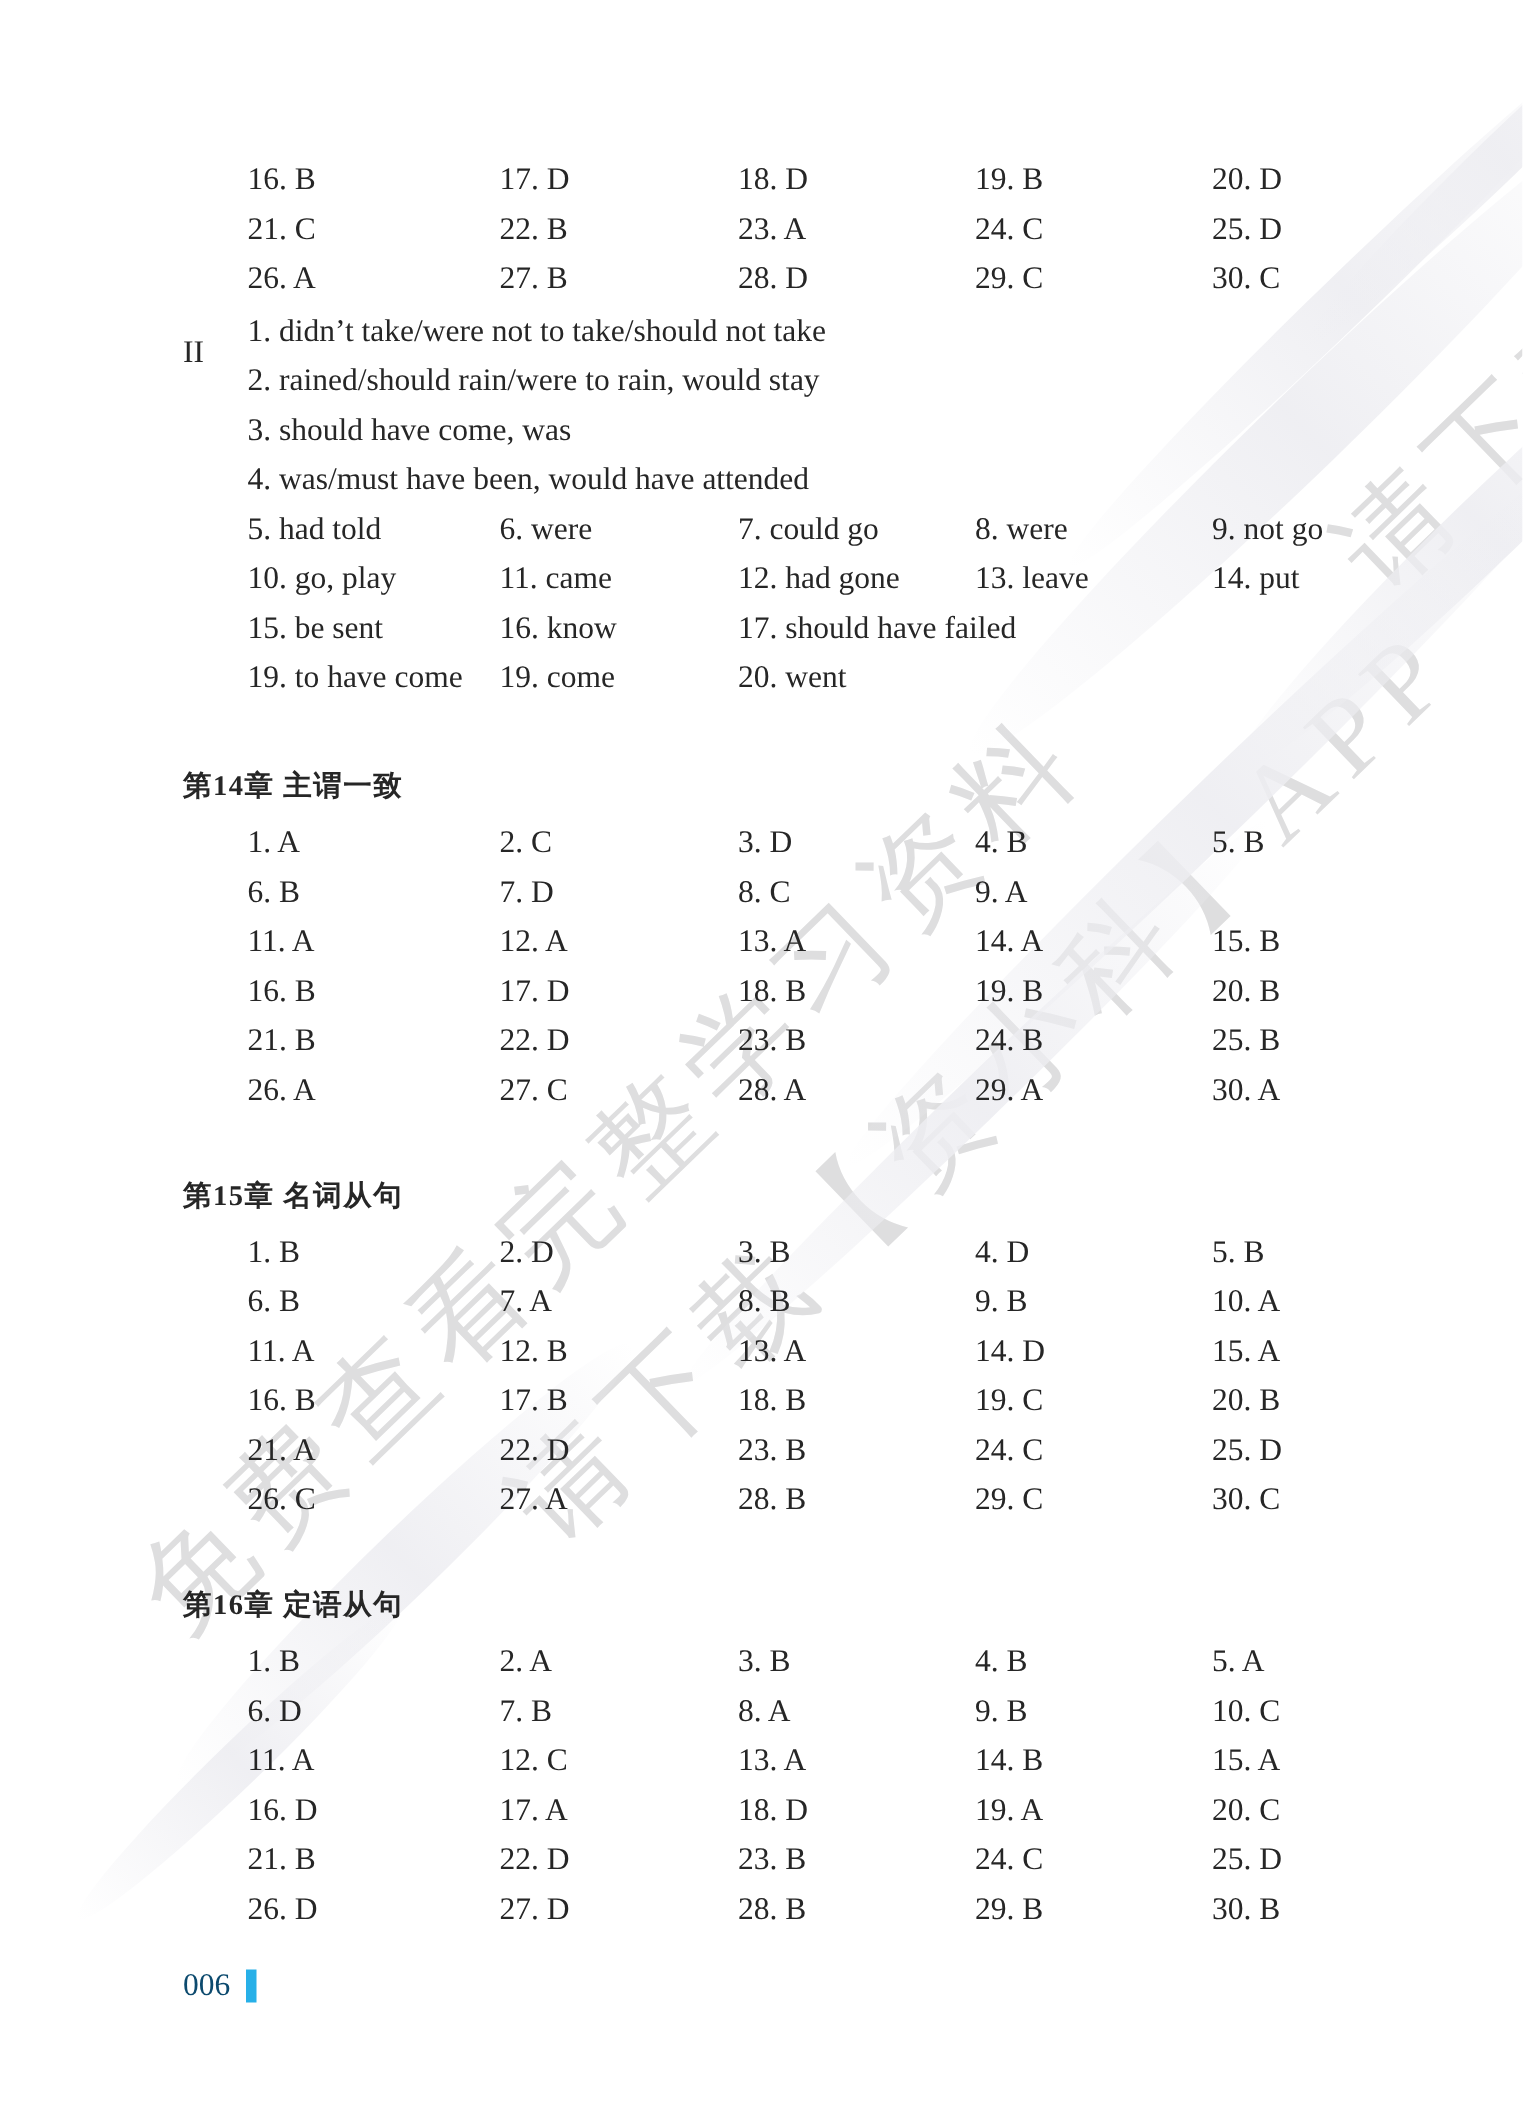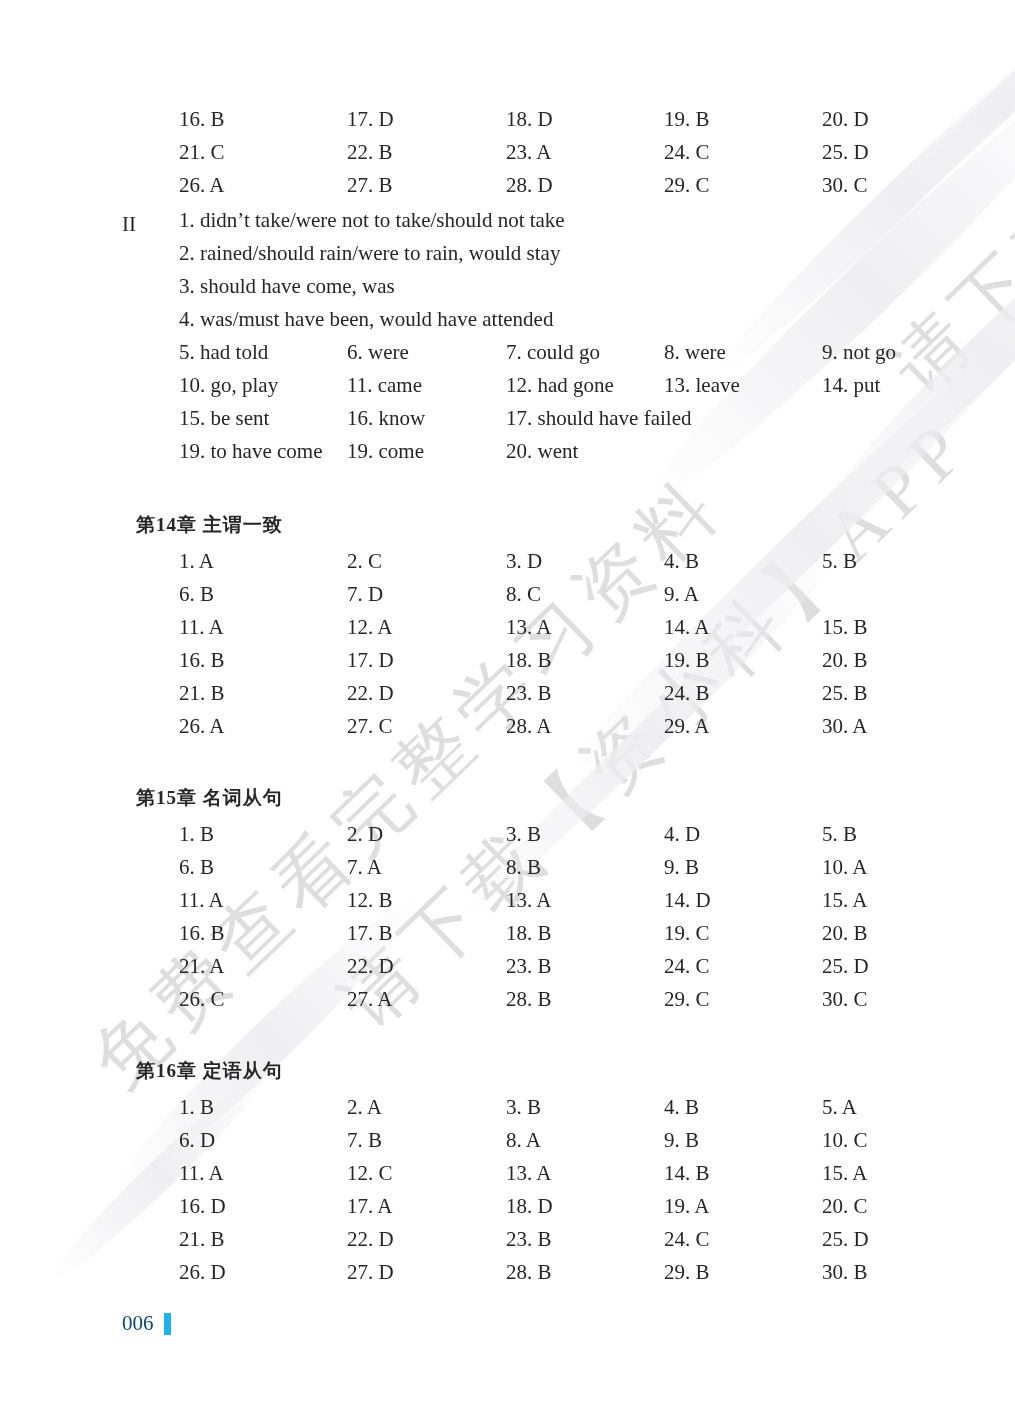--- a/index.html
+++ b/index.html
@@ -35,31 +35,31 @@
   }
   .st1 { left:560px; top:260px; width:620px; height:54px; }
   .st2 { left:640px; top:180px; width:520px; height:34px; }
   .st3 { left:760px; top:330px; width:460px; height:46px; }
   .st4 { left:470px; top:520px; width:680px; height:40px; }
   .st5 { left:380px; top:720px; width:540px; height:30px; }
   .st6 { left:60px;  top:1020px; width:420px; height:44px; }
   .st7 { left:10px;  top:1160px; width:300px; height:30px; }
   .st8 { left:820px; top:90px;  width:360px; height:30px; }
   
-  .content-block { position:absolute; left:0; width:100%; z-index:2;padding-left:14px; }
+  .content-block { position:absolute; left:0; width:100%; z-index:2; }
   .grid { margin-left:165px; }
   .row {
     display:grid;
     grid-template-columns:168px 159px 158px 158px auto;
     height:33px; line-height:33px;
   }
   .cell { white-space:nowrap; font-size:21px; }
   .line { height:33px; line-height:33px; font-size:21px; margin-left:165px; white-space:nowrap; }
   .part-label {
-    position:absolute; left:122px; top:4px;
+    position:absolute; left:122px; top:14px;
     height:33px; line-height:33px; font-size:21px;
   }
   .chapter-heading {
     margin-left:122px;
     height:36px; line-height:36px;
     font-size:19px;
     letter-spacing:1px;
     white-space:nowrap;
   }
   .chapter .grid { margin-top:2px; }

